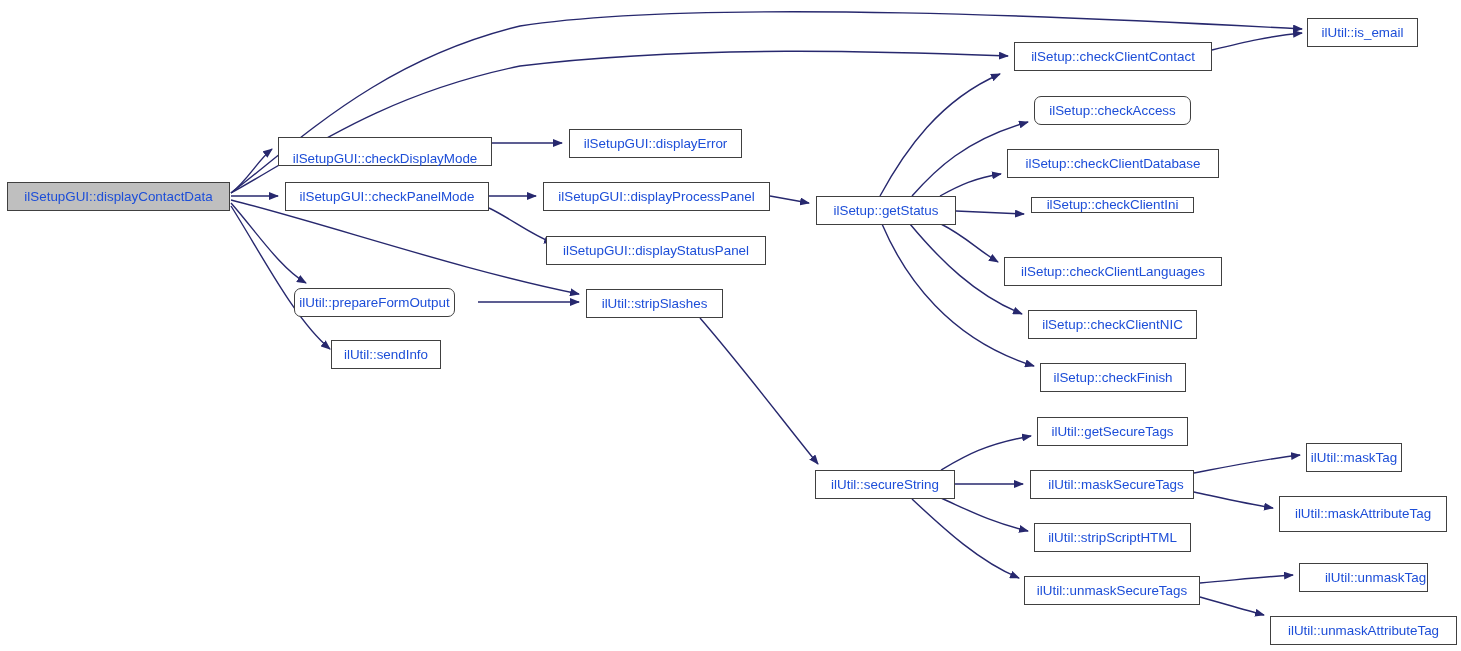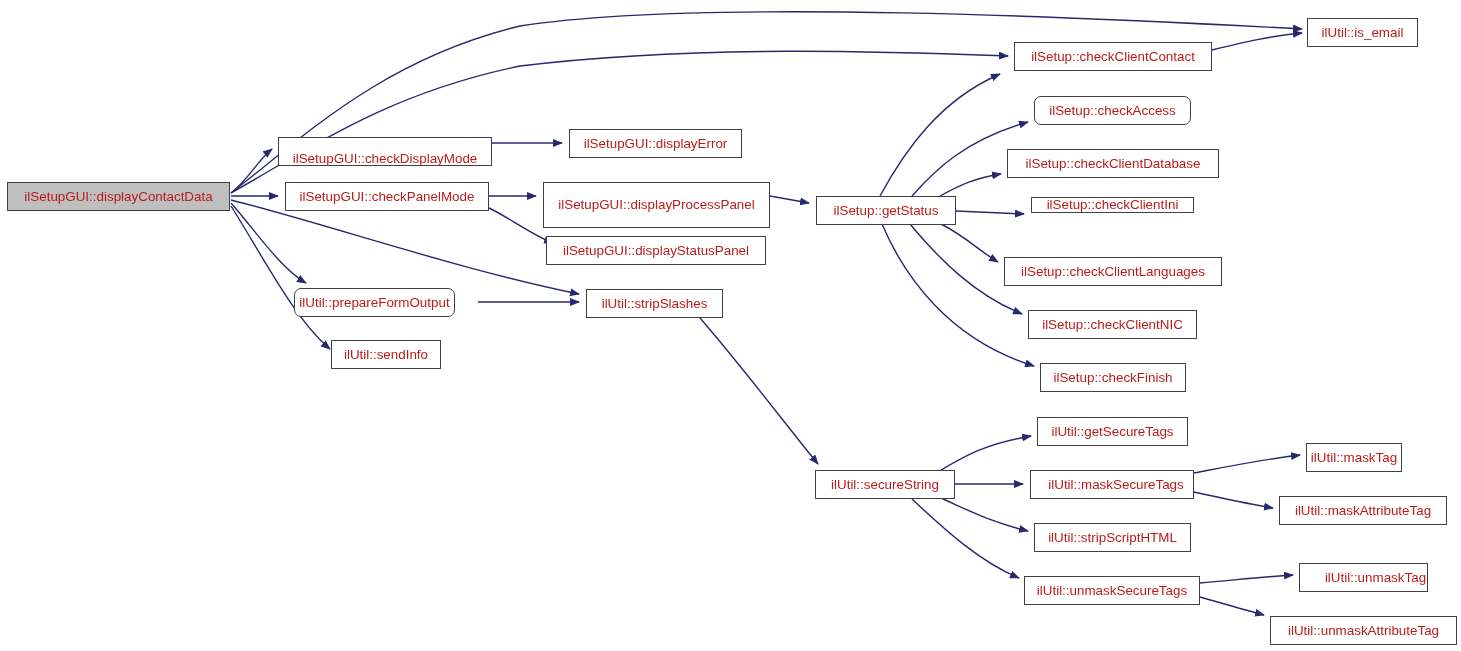--- a/index.html
+++ b/index.html
@@ -23,21 +23,21 @@
     left: 0;
     top: 0;
     width: 1461px;
     height: 651px;
   }
   .node {
     position: absolute;
     box-sizing: border-box;
     border: 1px solid #404040;
     background: #ffffff;
-    color: #b91c1c;
+    color: #1d4ed8;
     font-family: "Liberation Sans", sans-serif;
     font-size: 13.4px;
     line-height: 1;
     display: flex;
     align-items: center;
     justify-content: center;
     white-space: nowrap;
     letter-spacing: 0px;
   }
   .node.root {
@@ -103,21 +103,21 @@
       </div>
       <div class="node" style="left: 294px; top: 288px; width: 161px; height: 29px; border-radius: 7px;">
         <span class="node-label">ilUtil::prepareFormOutput</span>
       </div>
       <div class="node" style="left: 331px; top: 340px; width: 110px; height: 29px;">
         <span class="node-label">ilUtil::sendInfo</span>
       </div>
       <div class="node" style="left: 569px; top: 129px; width: 173px; height: 29px;">
         <span class="node-label">ilSetupGUI::displayError</span>
       </div>
-      <div class="node" style="left: 543px; top: 182px; width: 227px; height: 46px;">
+      <div class="node" style="left: 543px; top: 182px; width: 227px; height: 29px;">
         <span class="node-label">ilSetupGUI::displayProcessPanel</span>
       </div>
       <div class="node" style="left: 546px; top: 236px; width: 220px; height: 29px;">
         <span class="node-label">ilSetupGUI::displayStatusPanel</span>
       </div>
       <div class="node" style="left: 586px; top: 289px; width: 137px; height: 29px;">
         <span class="node-label">ilUtil::stripSlashes</span>
       </div>
       <div class="node" style="left: 816px; top: 196px; width: 140px; height: 29px;">
         <span class="node-label">ilSetup::getStatus</span>
@@ -157,21 +157,21 @@
       </div>
       <div class="node" style="left: 1034px; top: 523px; width: 157px; height: 29px;">
         <span class="node-label">ilUtil::stripScriptHTML</span>
       </div>
       <div class="node" style="left: 1024px; top: 576px; width: 176px; height: 29px;">
         <span class="node-label">ilUtil::unmaskSecureTags</span>
       </div>
       <div class="node" style="left: 1306px; top: 443px; width: 96px; height: 29px;">
         <span class="node-label">ilUtil::maskTag</span>
       </div>
-      <div class="node" style="left: 1279px; top: 496px; width: 168px; height: 29px;">
+      <div class="node" style="left: 1279px; top: 496px; width: 168px; height: 36px;">
         <span class="node-label">ilUtil::maskAttributeTag</span>
       </div>
       <div class="node" style="left: 1299px; top: 563px; width: 129px; height: 29px; padding-left: 24px;">
         <span class="node-label">ilUtil::unmaskTag</span>
       </div>
       <div class="node" style="left: 1270px; top: 616px; width: 187px; height: 29px;">
         <span class="node-label">ilUtil::unmaskAttributeTag</span>
       </div>
     </div>
 </div>

